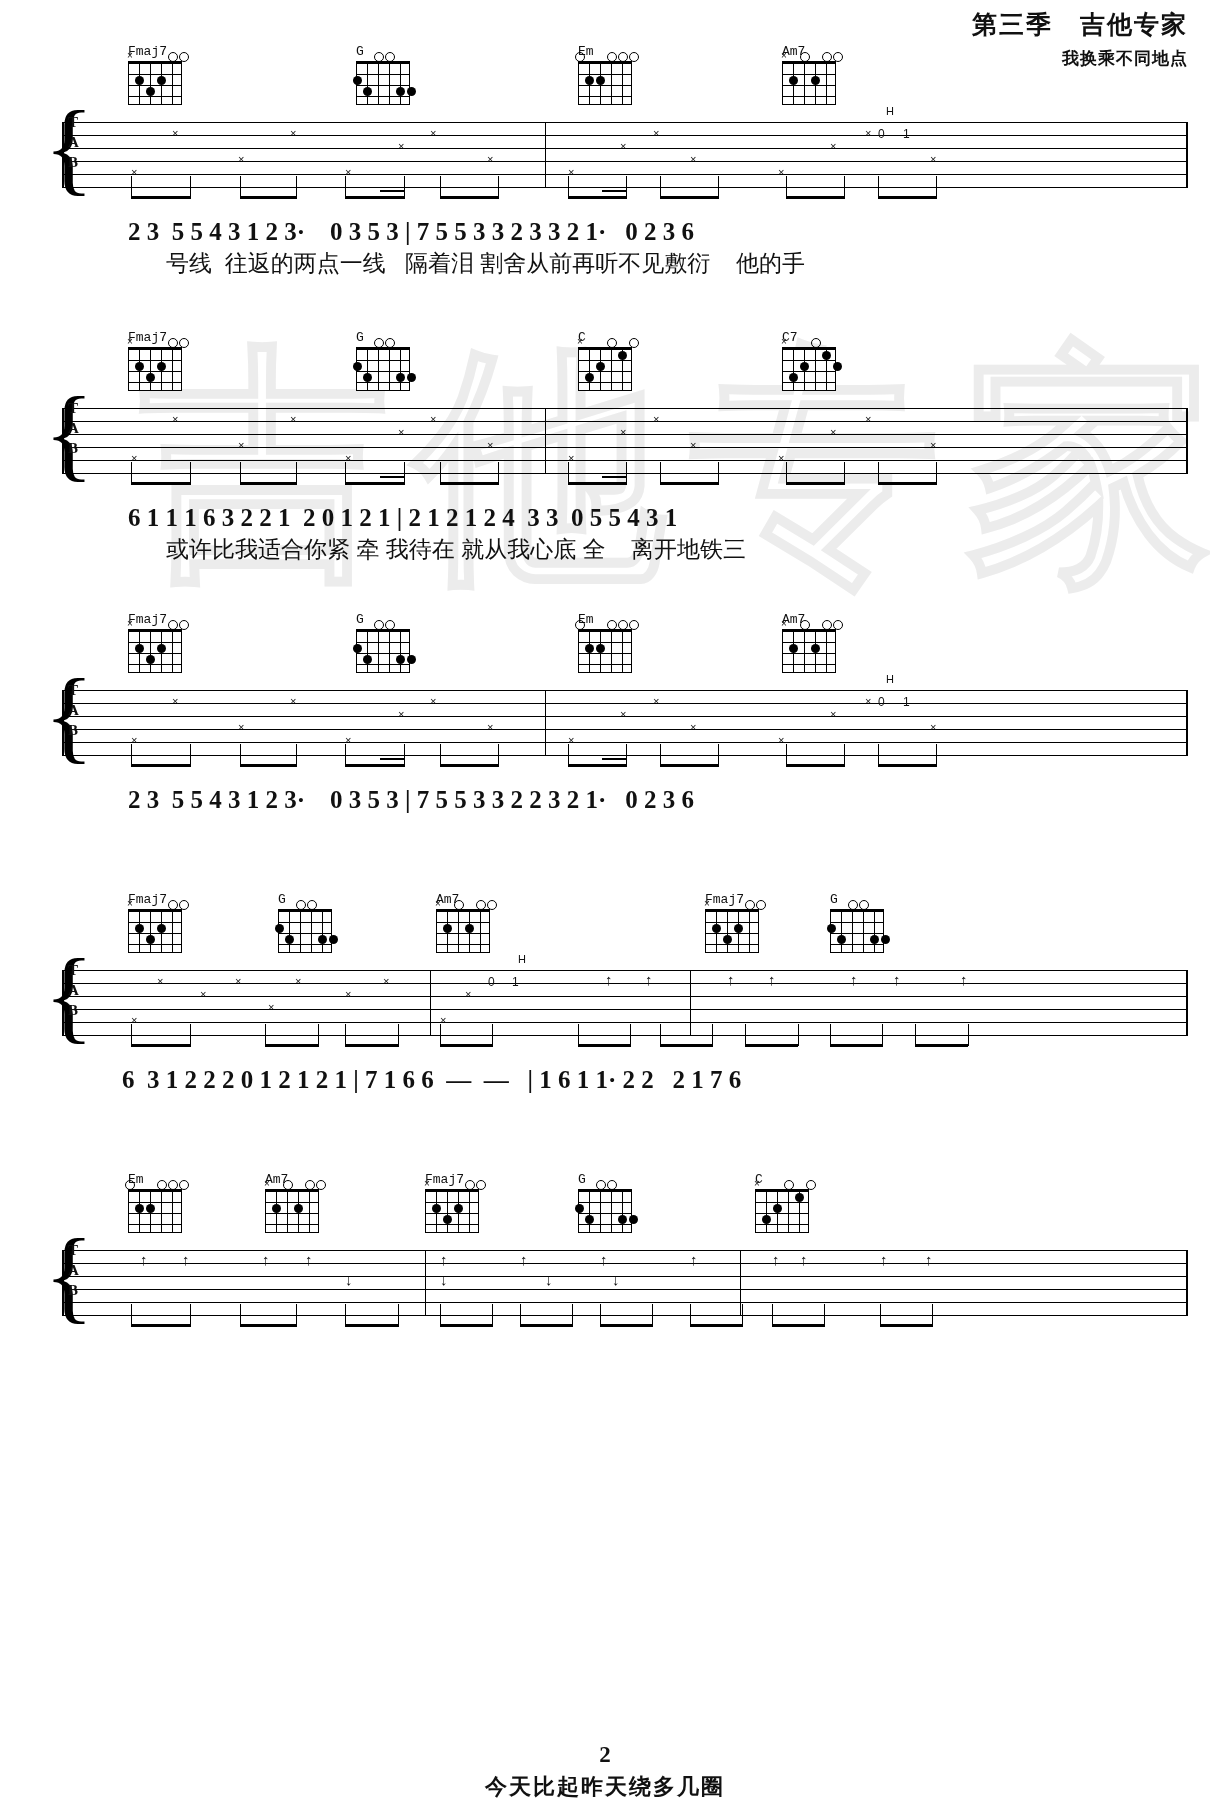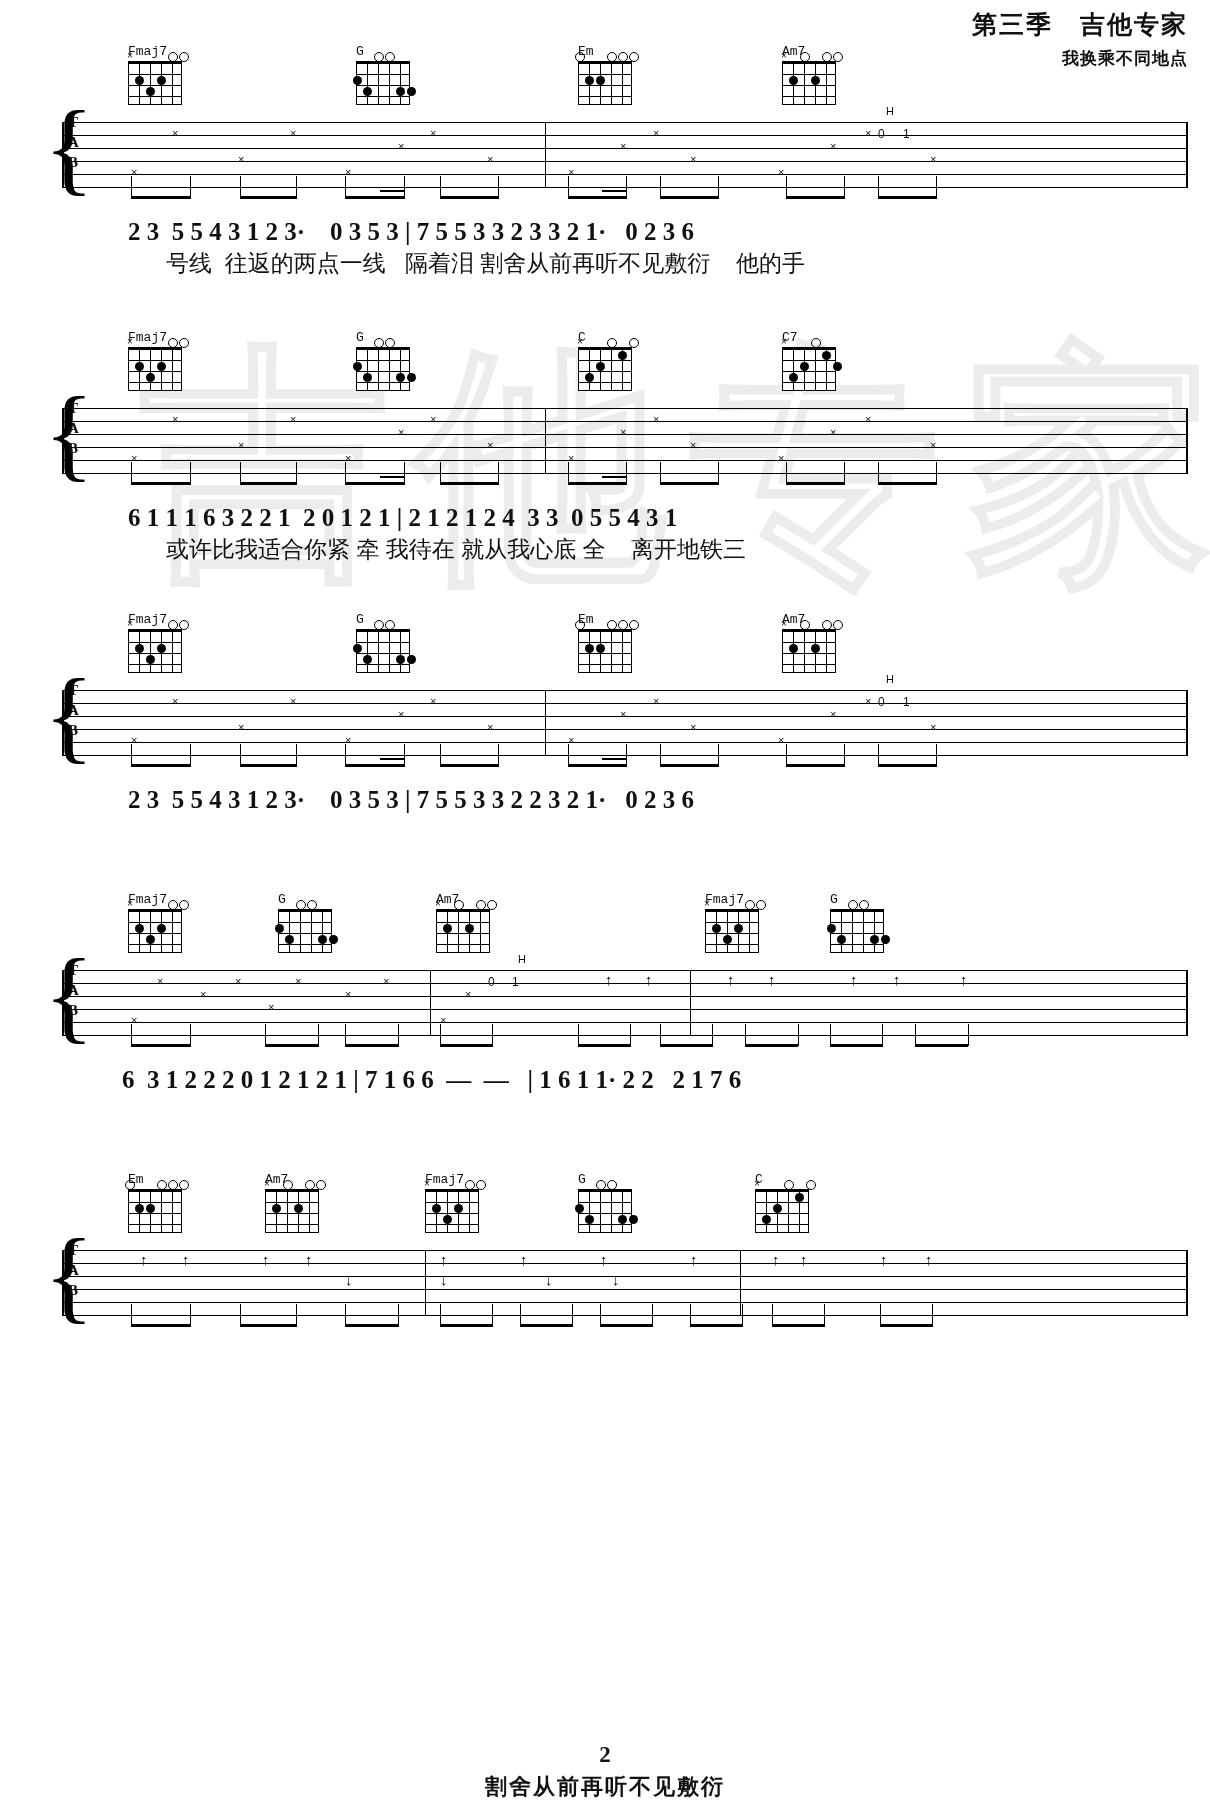--- a/index.html
+++ b/index.html
@@ -905,15 +905,15 @@
       <div class="stem" style="left:880px;top:68px;height:22px"></div>
       <div class="stem" style="left:932px;top:68px;height:22px"></div>
       <div class="beam" style="left:880px;top:88px;width:53px"></div>
     </div>
 
     <div class="lyricrow" style="height:70px;margin-top:18px;">
     </div>
   </div>
 
   <div class="pagenum">2</div>
-  <div class="footnote">割舍从前再听不见敷衍</div>
+  <div class="footnote">今天比起昨天绕多几圈</div>
 
 </div>
 
 </body></html>

